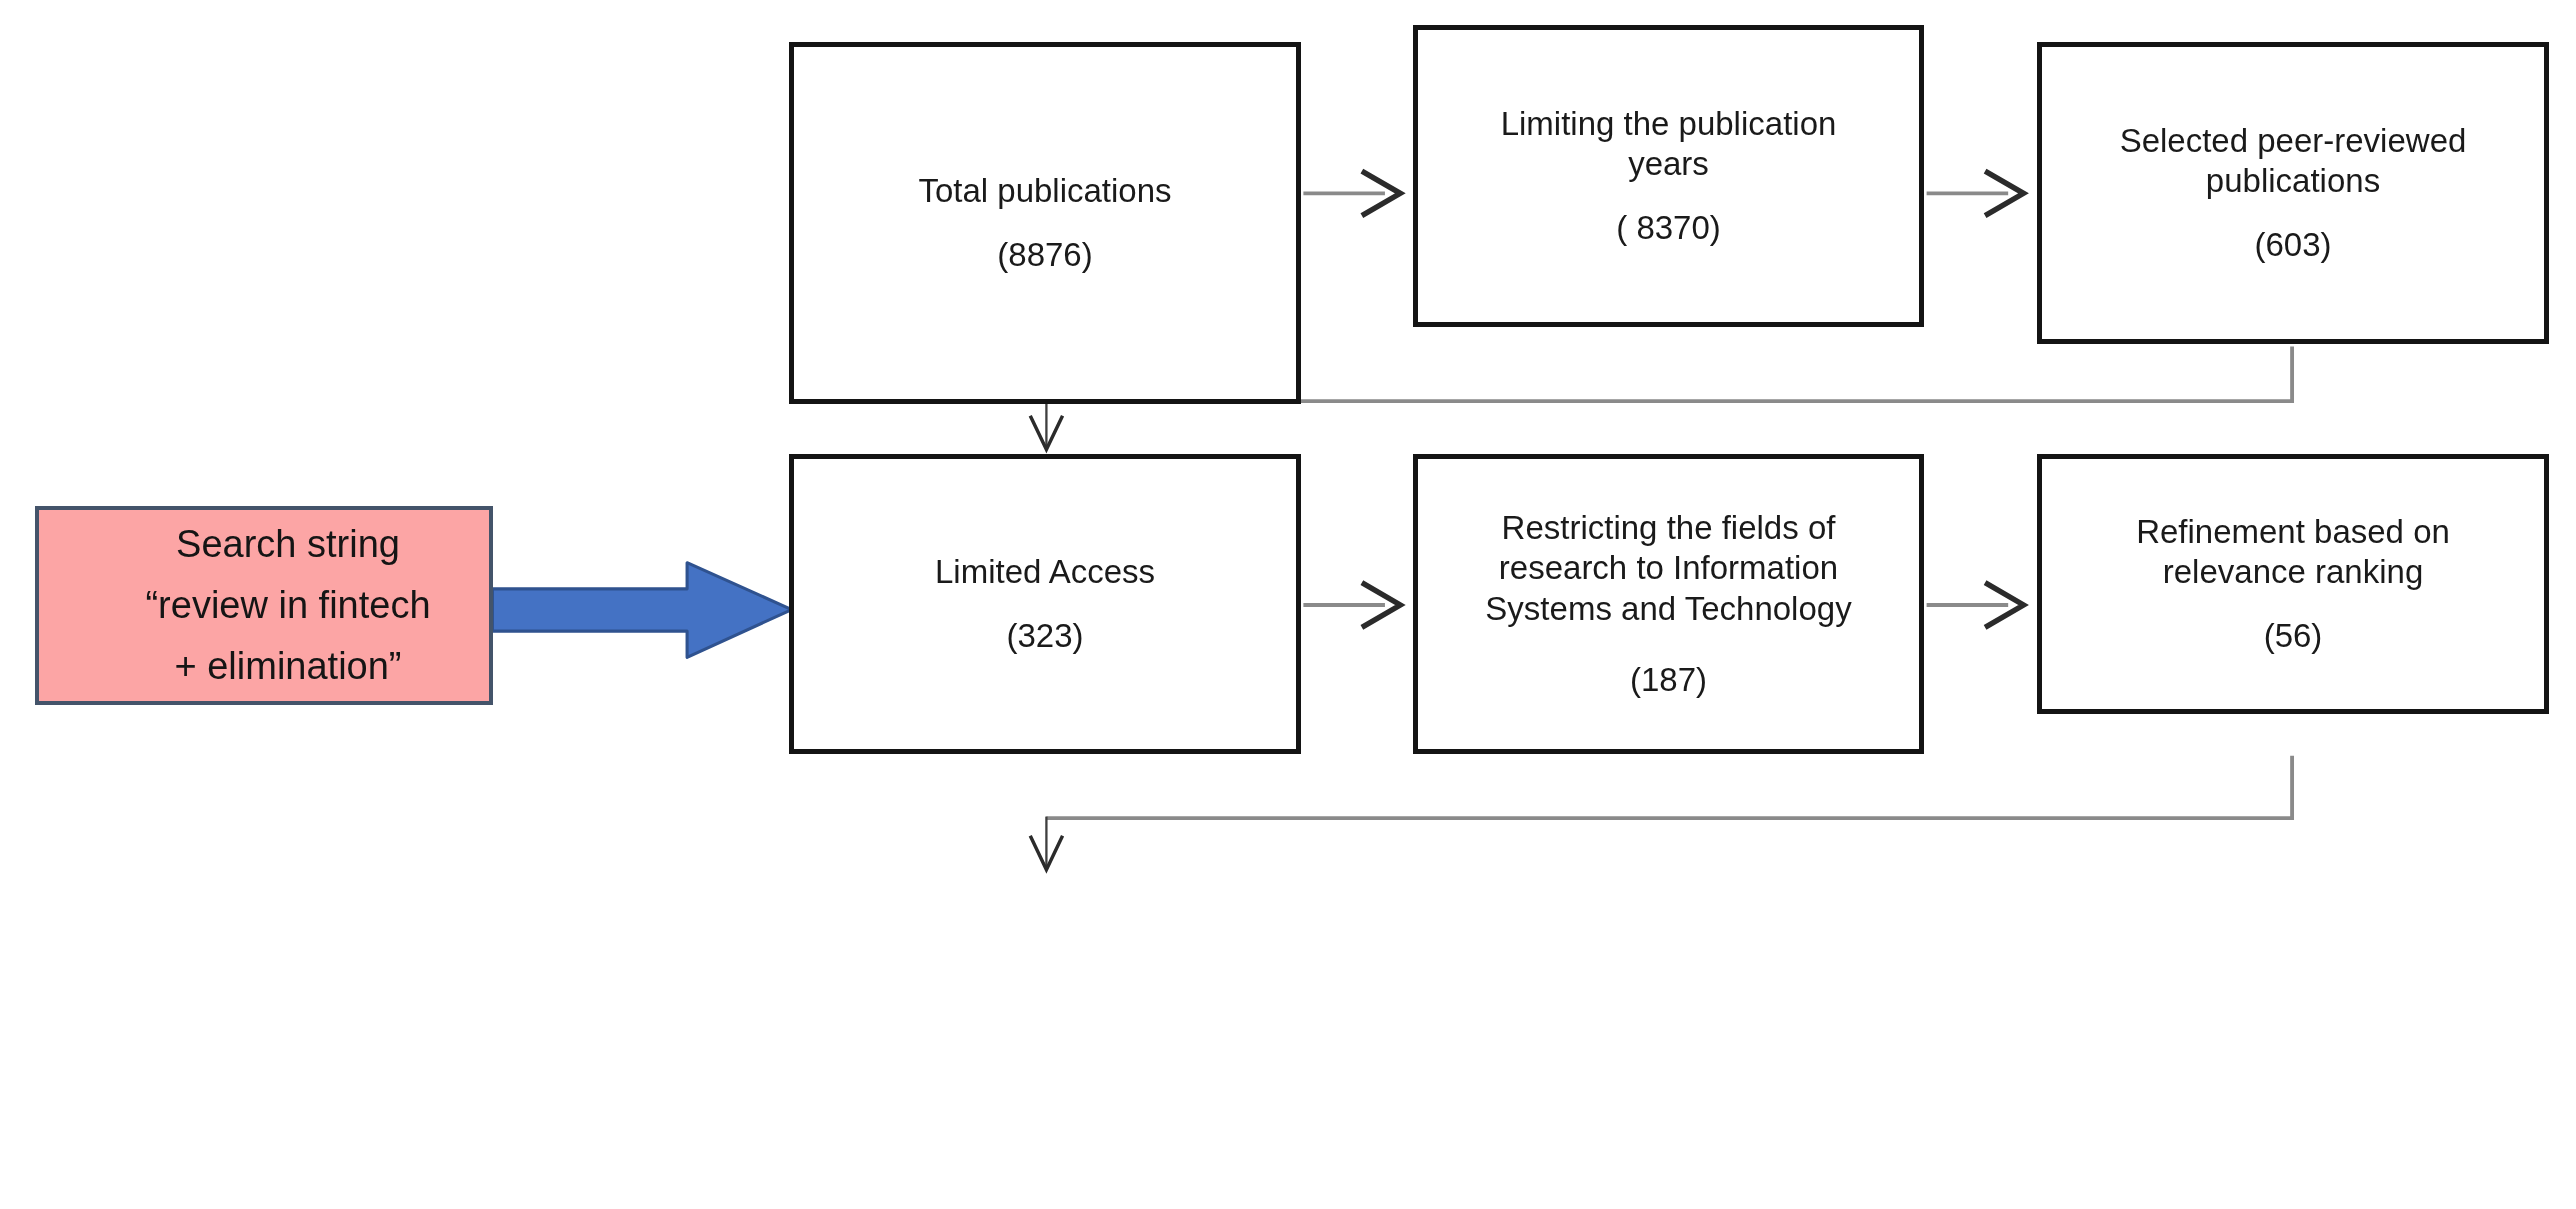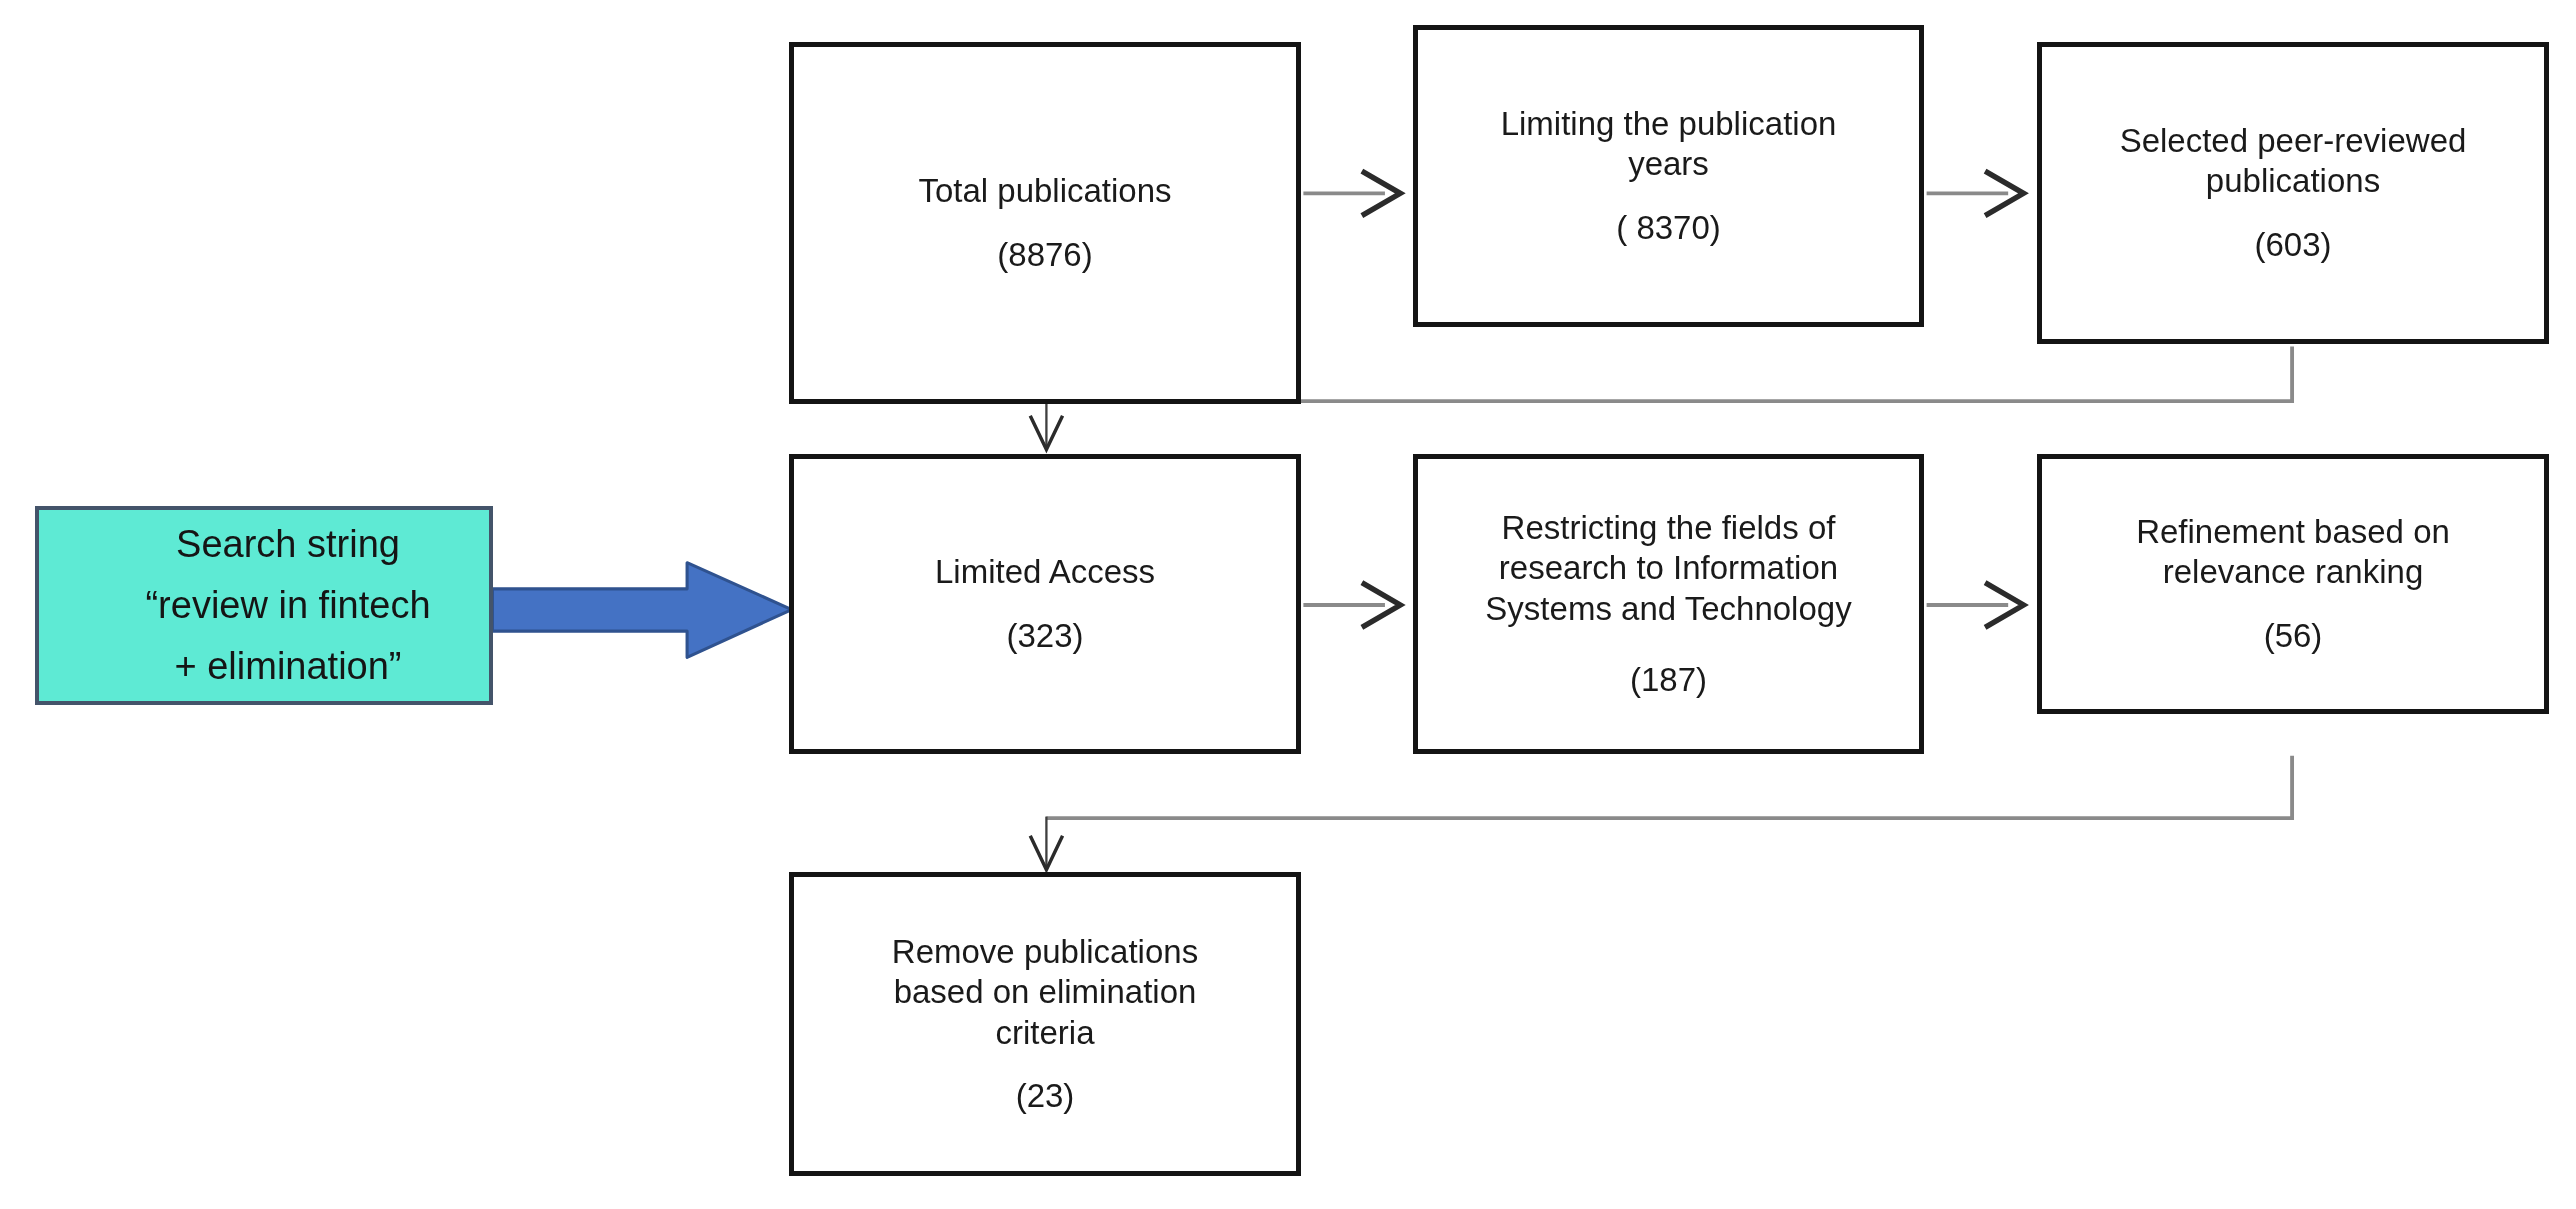--- a/index.html
+++ b/index.html
@@ -26,21 +26,21 @@
   .fbox .count { margin-top:23px; }
   .lbl-years  { max-width:400px; }
   .lbl-peer   { max-width:419px; }
   .lbl-fields { max-width:462px; }
   .lbl-refine { max-width:385px; }
   .lbl-remove { max-width:362px; }
   
   .sbox {
     position:absolute;
     box-sizing:border-box;
-    background:#5eead4;
+    background:#fca5a5;
     border:4.6px solid #44546A;
     display:flex; flex-direction:column;
     align-items:center; justify-content:center;
     text-align:center;
     font-size:38px; line-height:1.6;
     color:#151515;
     padding-left:48px;
   }
   
   #wires {
@@ -125,19 +125,15 @@
   <div class="fbox" style="left:1413px; top:454px; width:511px; height:300px;gap:8px;">
     <div class="label lbl-fields">Restricting the fields of research to Information Systems and Technology</div>
     <div class="count">(187)</div>
   </div>
 
   <div class="fbox" style="left:2037px; top:454px; width:512px; height:260px;">
     <div class="label lbl-refine">Refinement based on relevance ranking</div>
     <div class="count">(56)</div>
   </div>
 
-  <div class="fbox" style="left:789px; top:872px; width:512px; height:304px;">
-    <div class="label lbl-remove">Remove publications based on elimination criteria</div>
-    <div class="count">(23)</div>
-  </div>
 
 </div>
 
 
 </body></html>

